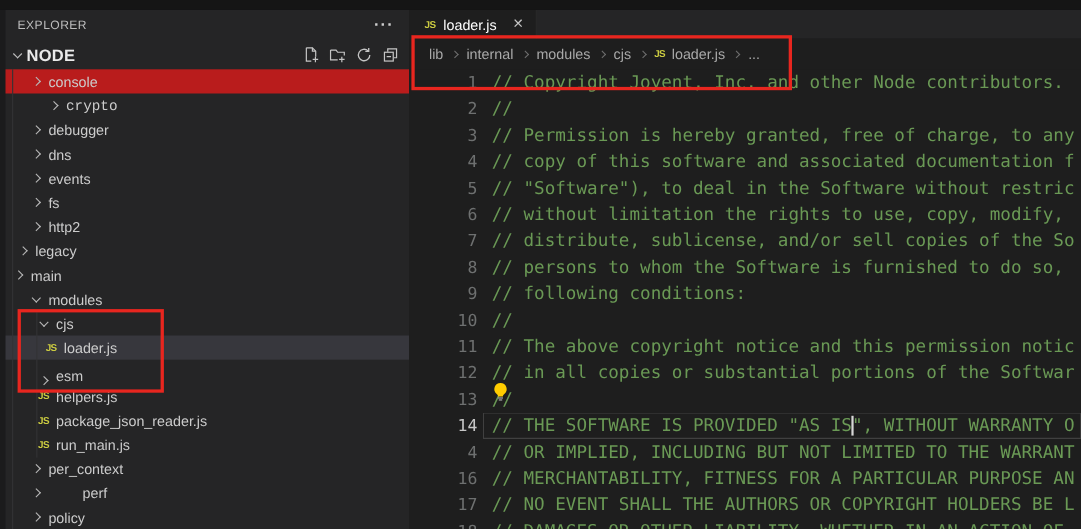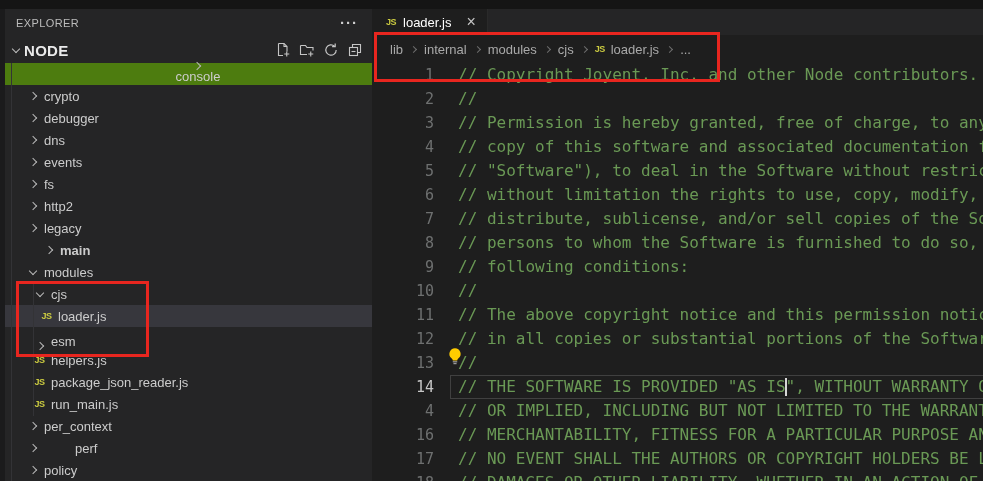--- a/index.html
+++ b/index.html
@@ -10,21 +10,21 @@
   
   .sidebar{position:absolute;left:0;top:9px;width:372px;height:472px;background:#252526;color:#cccccc;overflow:hidden;}
   .sb-header{height:28px;display:flex;align-items:center;padding:0 14px 0 16px;font-size:11px;color:#bcbcbc;letter-spacing:.4px;}
   .sb-more{margin-left:auto;font-size:15px;font-weight:bold;color:#cfcfcf;letter-spacing:1px;line-height:10px;cursor:pointer;}
   .section-header{height:26px;display:flex;align-items:center;padding-left:11px;font-size:15px;font-weight:bold;color:#eaeaea;letter-spacing:.3px;}
   .section-header .chev{margin:0 5px 0 2px;color:#bdbdbd;}
   .section-actions{margin-left:auto;display:flex;gap:8px;align-items:center;padding-right:9px;}
   .section-actions svg{display:block;cursor:pointer;}
   .tree{position:relative;}
   .row{height:22px;display:flex;align-items:center;font-size:13px;color:#cccccc;cursor:pointer;position:relative;}
-  .row.hover{background:#4d7c0f;flex-direction:column;}
+  .row.hover{background:#b91c1c;}
   .row.selected{background:#37373d;}
   .slot{width:17px;flex:none;display:flex;align-items:center;justify-content:center;margin-right:3px;}
   .chev{display:inline-block;width:5px;height:5px;border-right:1.4px solid currentColor;border-bottom:1.4px solid currentColor;
         transform:rotate(-45deg);color:#b8b8b8;}
   .chev.down{transform:rotate(45deg);margin-top:-3px;}
   .jsbadge{font-family:"Liberation Sans",sans-serif;font-size:9px;font-weight:bold;color:#cbcb41;letter-spacing:-.5px;}
   .left-strip{position:absolute;left:0;top:0;bottom:0;width:5px;background:#1b1b1c;z-index:4;}
   .guide{position:absolute;width:1px;background:#333336;z-index:2;}
   .g1{left:11px;top:54px;bottom:0;}
   .g2{left:33px;top:275px;height:132px;}
@@ -35,21 +35,21 @@
   .tab{background:#1e1e1e;display:flex;align-items:center;padding:0 11px 0 14px;gap:7px;color:#ffffff;
        font-size:13px;cursor:pointer;border-right:1px solid #2a2a2a;}
   .tab .close{font-size:16px;color:#c5c5c5;margin-left:8px;line-height:14px;cursor:pointer;}
   .breadcrumbs{height:28px;display:flex;align-items:center;padding-left:18px;font-size:13px;color:#a9a9a9;background:#1e1e1e;}
   .breadcrumbs .sep{margin:0 8px;color:#6e6e6e;width:4px;height:4px;}
   .bc-item{display:flex;align-items:center;gap:6px;cursor:pointer;}
   .code{position:absolute;left:0;top:54px;right:0;bottom:0;overflow:hidden;
         font-family:"DejaVu Sans Mono",monospace;font-size:16px;}
   .line{height:24px;display:flex;line-height:24px;white-space:pre;}
   .num{width:62px;flex:none;text-align:right;color:#6e7070;font-size:15px;}
-  .body{flex:1;margin-left:16px;padding-left:8px;color:#6a9955;}
+  .body{flex:1;margin-left:5px;padding-left:8px;color:#6a9955;}
   .line.active .num{color:#c6c6c6;}
   .line.active .body{box-shadow:inset 0 0 0 1px #404040;}
   .caret{display:inline-block;width:2px;height:18px;background:#d7d7d7;vertical-align:-4px;margin:0 -1px;}
   .lightbulb{position:absolute;left:74px;top:338px;z-index:6;cursor:pointer;}
 
   
   .redbox{position:absolute;border:3px solid #e8261f;box-sizing:border-box;z-index:10;pointer-events:none;}
   .redbox.bc{left:374px;top:32px;width:346px;height:50px;}
   .redbox.sb{left:16px;top:281px;width:133px;height:76px;}
 </style>
@@ -90,21 +90,21 @@
         </svg>
       </span>
     </div>
     <div class="tree" id="tree">
         <div class="row hover" style="padding-left: 24px;">
           <span class="slot">
             <span class="chev"></span>
           </span>
           <span class="lab">console</span>
         </div>
-        <div class="row" style="padding-left: 24px;">
+        <div class="row" style="padding-left: 40px; font-family: Liberation Mono, monospace;">
           <span class="slot">
             <span class="chev"></span>
           </span>
           <span class="lab">crypto</span>
         </div>
         <div class="row" style="padding-left: 24px;">
           <span class="slot">
             <span class="chev"></span>
           </span>
           <span class="lab">debugger</span>
@@ -126,27 +126,27 @@
             <span class="chev"></span>
           </span>
           <span class="lab">fs</span>
         </div>
         <div class="row" style="padding-left: 24px;">
           <span class="slot">
             <span class="chev"></span>
           </span>
           <span class="lab">http2</span>
         </div>
-        <div class="row" style="padding-left: 24px;">
+        <div class="row" style="padding-left: 12px;">
           <span class="slot">
             <span class="chev"></span>
           </span>
           <span class="lab">legacy</span>
         </div>
-        <div class="row" style="padding-left: 40px; font-weight: bold;">
+        <div class="row" style="padding-left: 8px;">
           <span class="slot">
             <span class="chev"></span>
           </span>
           <span class="lab">main</span>
         </div>
         <div class="row" style="padding-left: 24px;">
           <span class="slot">
             <span class="chev down"></span>
           </span>
           <span class="lab">modules</span>

